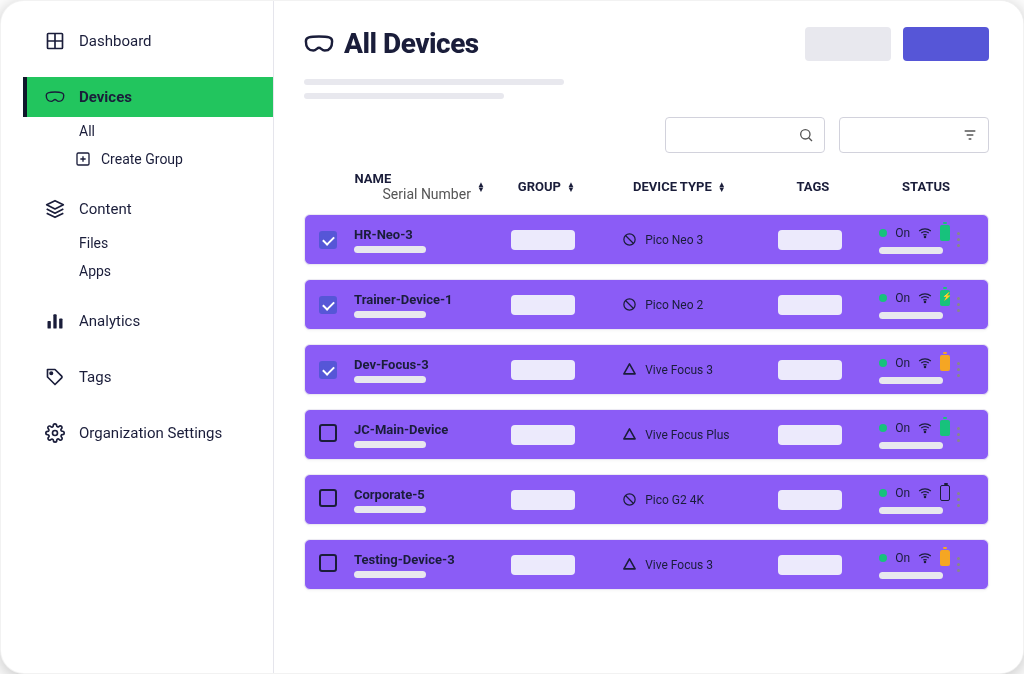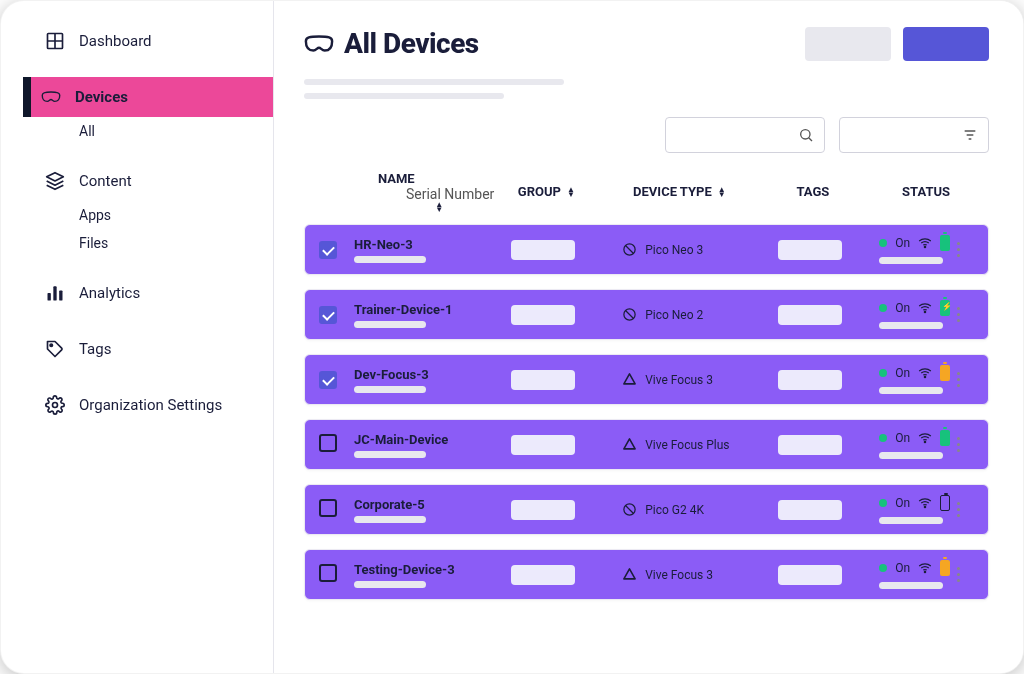--- a/index.html
+++ b/index.html
@@ -2,21 +2,21 @@
 <html><head>
 <meta charset="utf-8">
 <style>
   * { box-sizing: border-box; margin: 0; padding: 0; }
   body { font-family: -apple-system, BlinkMacSystemFont, "Segoe UI", Roboto, sans-serif; background: #fff; color: #1a1d3a; }
   .app-frame { width: 1024px; height: 674px; margin: 0; background: #fff; border-radius: 24px; overflow: hidden; display: flex; box-shadow: 0 4px 20px rgba(0,0,0,0.25); border: 1px solid rgba(0,0,0,0.05); }
   
   
   .sidebar { width: 251px; background: #fff; border-right: 1px solid #e5e5ec; padding: 20px 0; flex-shrink: 0; overflow-y: auto; margin-left: 22px; }
   .nav-item { display: flex; align-items: center; padding: 10px 22px; gap: 14px; cursor: pointer; color: #1a1d3a; font-size: 15px; }
-  .nav-item.active { background: #ec4899; border-left: 8px solid #0f172a; padding-left: 10px; font-weight: 700; }
+  .nav-item.active { background: #22c55e; border-left: 4px solid #0f172a; padding-left: 18px; font-weight: 700; }
   .nav-item .icon { width: 20px; height: 20px; display: inline-flex; align-items: center; justify-content: center; }
   .nav-sub { padding: 6px 22px 6px 56px; font-size: 14px; color: #1a1d3a; cursor: pointer; }
   .nav-sub-icon-row { display: flex; align-items: center; padding: 6px 22px 6px 52px; gap: 10px; font-size: 14px; cursor: pointer; }
   .nav-sub-icon-row .small-icon { width: 16px; height: 16px; display: inline-flex; }
   .nav-spacer { height: 16px; }
   
   
   .main { flex: 1; padding: 26px 34px 26px 30px; background: #fff; overflow-y: auto; }
   .page-header { display: flex; justify-content: space-between; align-items: flex-start; margin-bottom: 18px; }
   .title-row { display: flex; align-items: center; gap: 10px; }
@@ -33,21 +33,21 @@
   .sub-placeholders .bar.w2 { width: 200px; }
   
   .filters-row { display: flex; justify-content: flex-end; gap: 14px; margin-bottom: 12px; }
   .search-box, .filter-box { border: 1px solid #d2d2dc; border-radius: 4px; height: 36px; display: flex; align-items: center; padding: 0 10px; }
   .search-box { width: 160px; gap: 8px; justify-content: flex-end; }
   .filter-box { width: 150px; justify-content: flex-end; }
   
   
   .table-header { display: flex; align-items: center; padding: 6px 14px 12px 14px; font-size: 12px; font-weight: 600; color: #1a1d3a; }
   .col-check { width: 38px; }
-  .col-name { width: 170px; flex-direction: column; }
+  .col-name { width: 170px; }
   .col-group { width: 120px; }
   .col-type { width: 170px; }
   .col-tags { width: 110px; }
   .col-status { width: 100px; flex: 1; }
   .col-menu { width: 26px; }
   .th-label { font-size: 13px; font-weight: 700; }
   .th-sub { font-size: 14px; font-weight: 400; color: #555; margin-left: 28px; }
   .sort-arrows { display: inline-flex; flex-direction: column; line-height: 5px; font-size: 8px; margin-left: 6px; color: #1a1d3a; vertical-align: middle; }
   .th-row { display: flex; align-items: center; }
   
@@ -103,36 +103,46 @@
       <span class="icon">
         <svg viewBox="0 0 32 20" width="22" height="16" fill="none" stroke="#1a1d3a" stroke-width="2.2">
             <path d="M2 7 C2 3 6 2 16 2 C26 2 30 3 30 7 C30 14 27 17 22 17 C19 17 18 14 16 14 C14 14 13 17 10 17 C5 17 2 14 2 7 Z"></path>
           </svg>
       </span>
       <span>Devices</span>
     </div>
     <div class="nav-sub">
       <span>All</span>
     </div>
+    <div class="nav-sub-icon-row">
+      <span class="small-icon">
+        <svg viewBox="0 0 24 24" width="16" height="16" fill="none" stroke="#1a1d3a" stroke-width="2">
+            <rect x="3" y="3" width="18" height="18" rx="2"></rect>
+            <line x1="12" y1="8" x2="12" y2="16"></line>
+            <line x1="8" y1="12" x2="16" y2="12"></line>
+          </svg>
+      </span>
+      <span>Create Group</span>
+    </div>
     <div class="nav-spacer"></div>
     <div class="nav-item">
       <span class="icon">
         <svg viewBox="0 0 24 24" width="20" height="20" fill="none" stroke="#1a1d3a" stroke-width="2" stroke-linejoin="round">
             <polygon points="12 2 2 7 12 12 22 7 12 2"></polygon>
             <polyline points="2 12 12 17 22 12"></polyline>
             <polyline points="2 17 12 22 22 17"></polyline>
           </svg>
       </span>
       <span>Content</span>
     </div>
     <div class="nav-sub">
+      <span>Files</span>
+    </div>
+    <div class="nav-sub">
       <span>Apps</span>
-    </div>
-    <div class="nav-sub">
-      <span>Files</span>
     </div>
     <div class="nav-spacer"></div>
     <div class="nav-item">
       <span class="icon">
         <svg viewBox="0 0 24 24" width="20" height="20" fill="#1a1d3a">
             <rect x="3" y="12" width="4" height="9" rx="1"></rect>
             <rect x="10" y="4" width="4" height="17" rx="1"></rect>
             <rect x="17" y="9" width="4" height="12" rx="1"></rect>
           </svg>
       </span>

